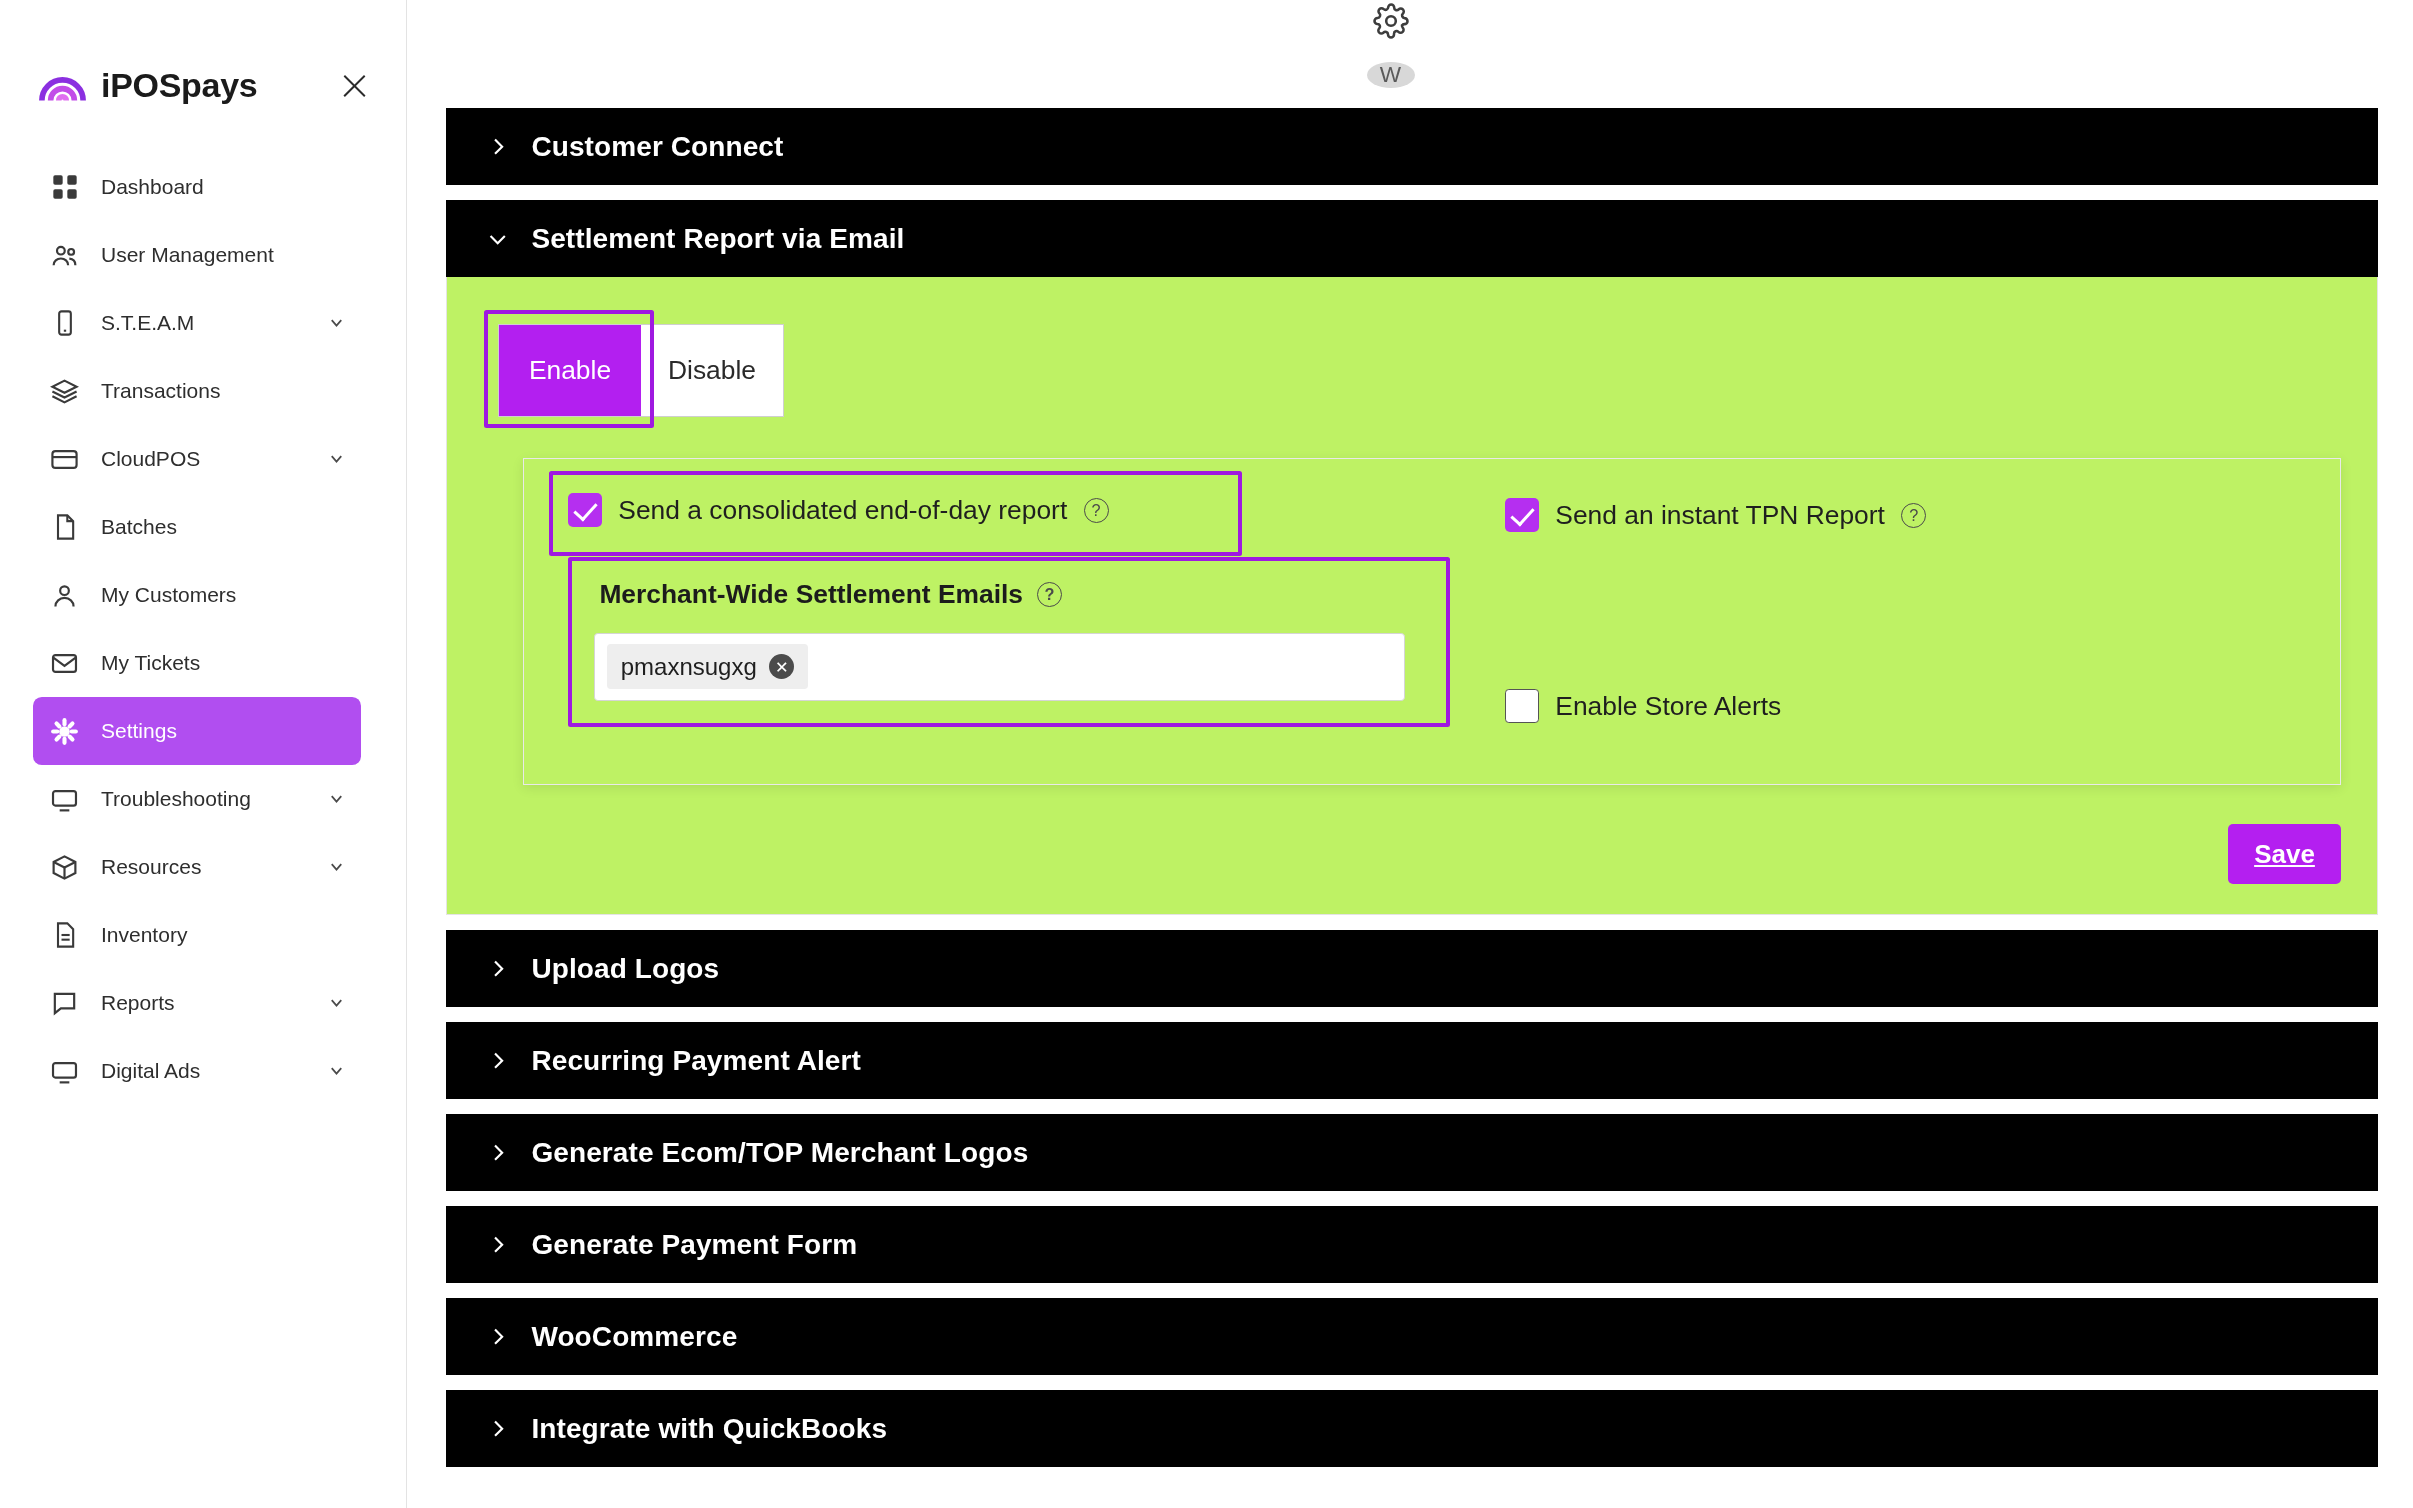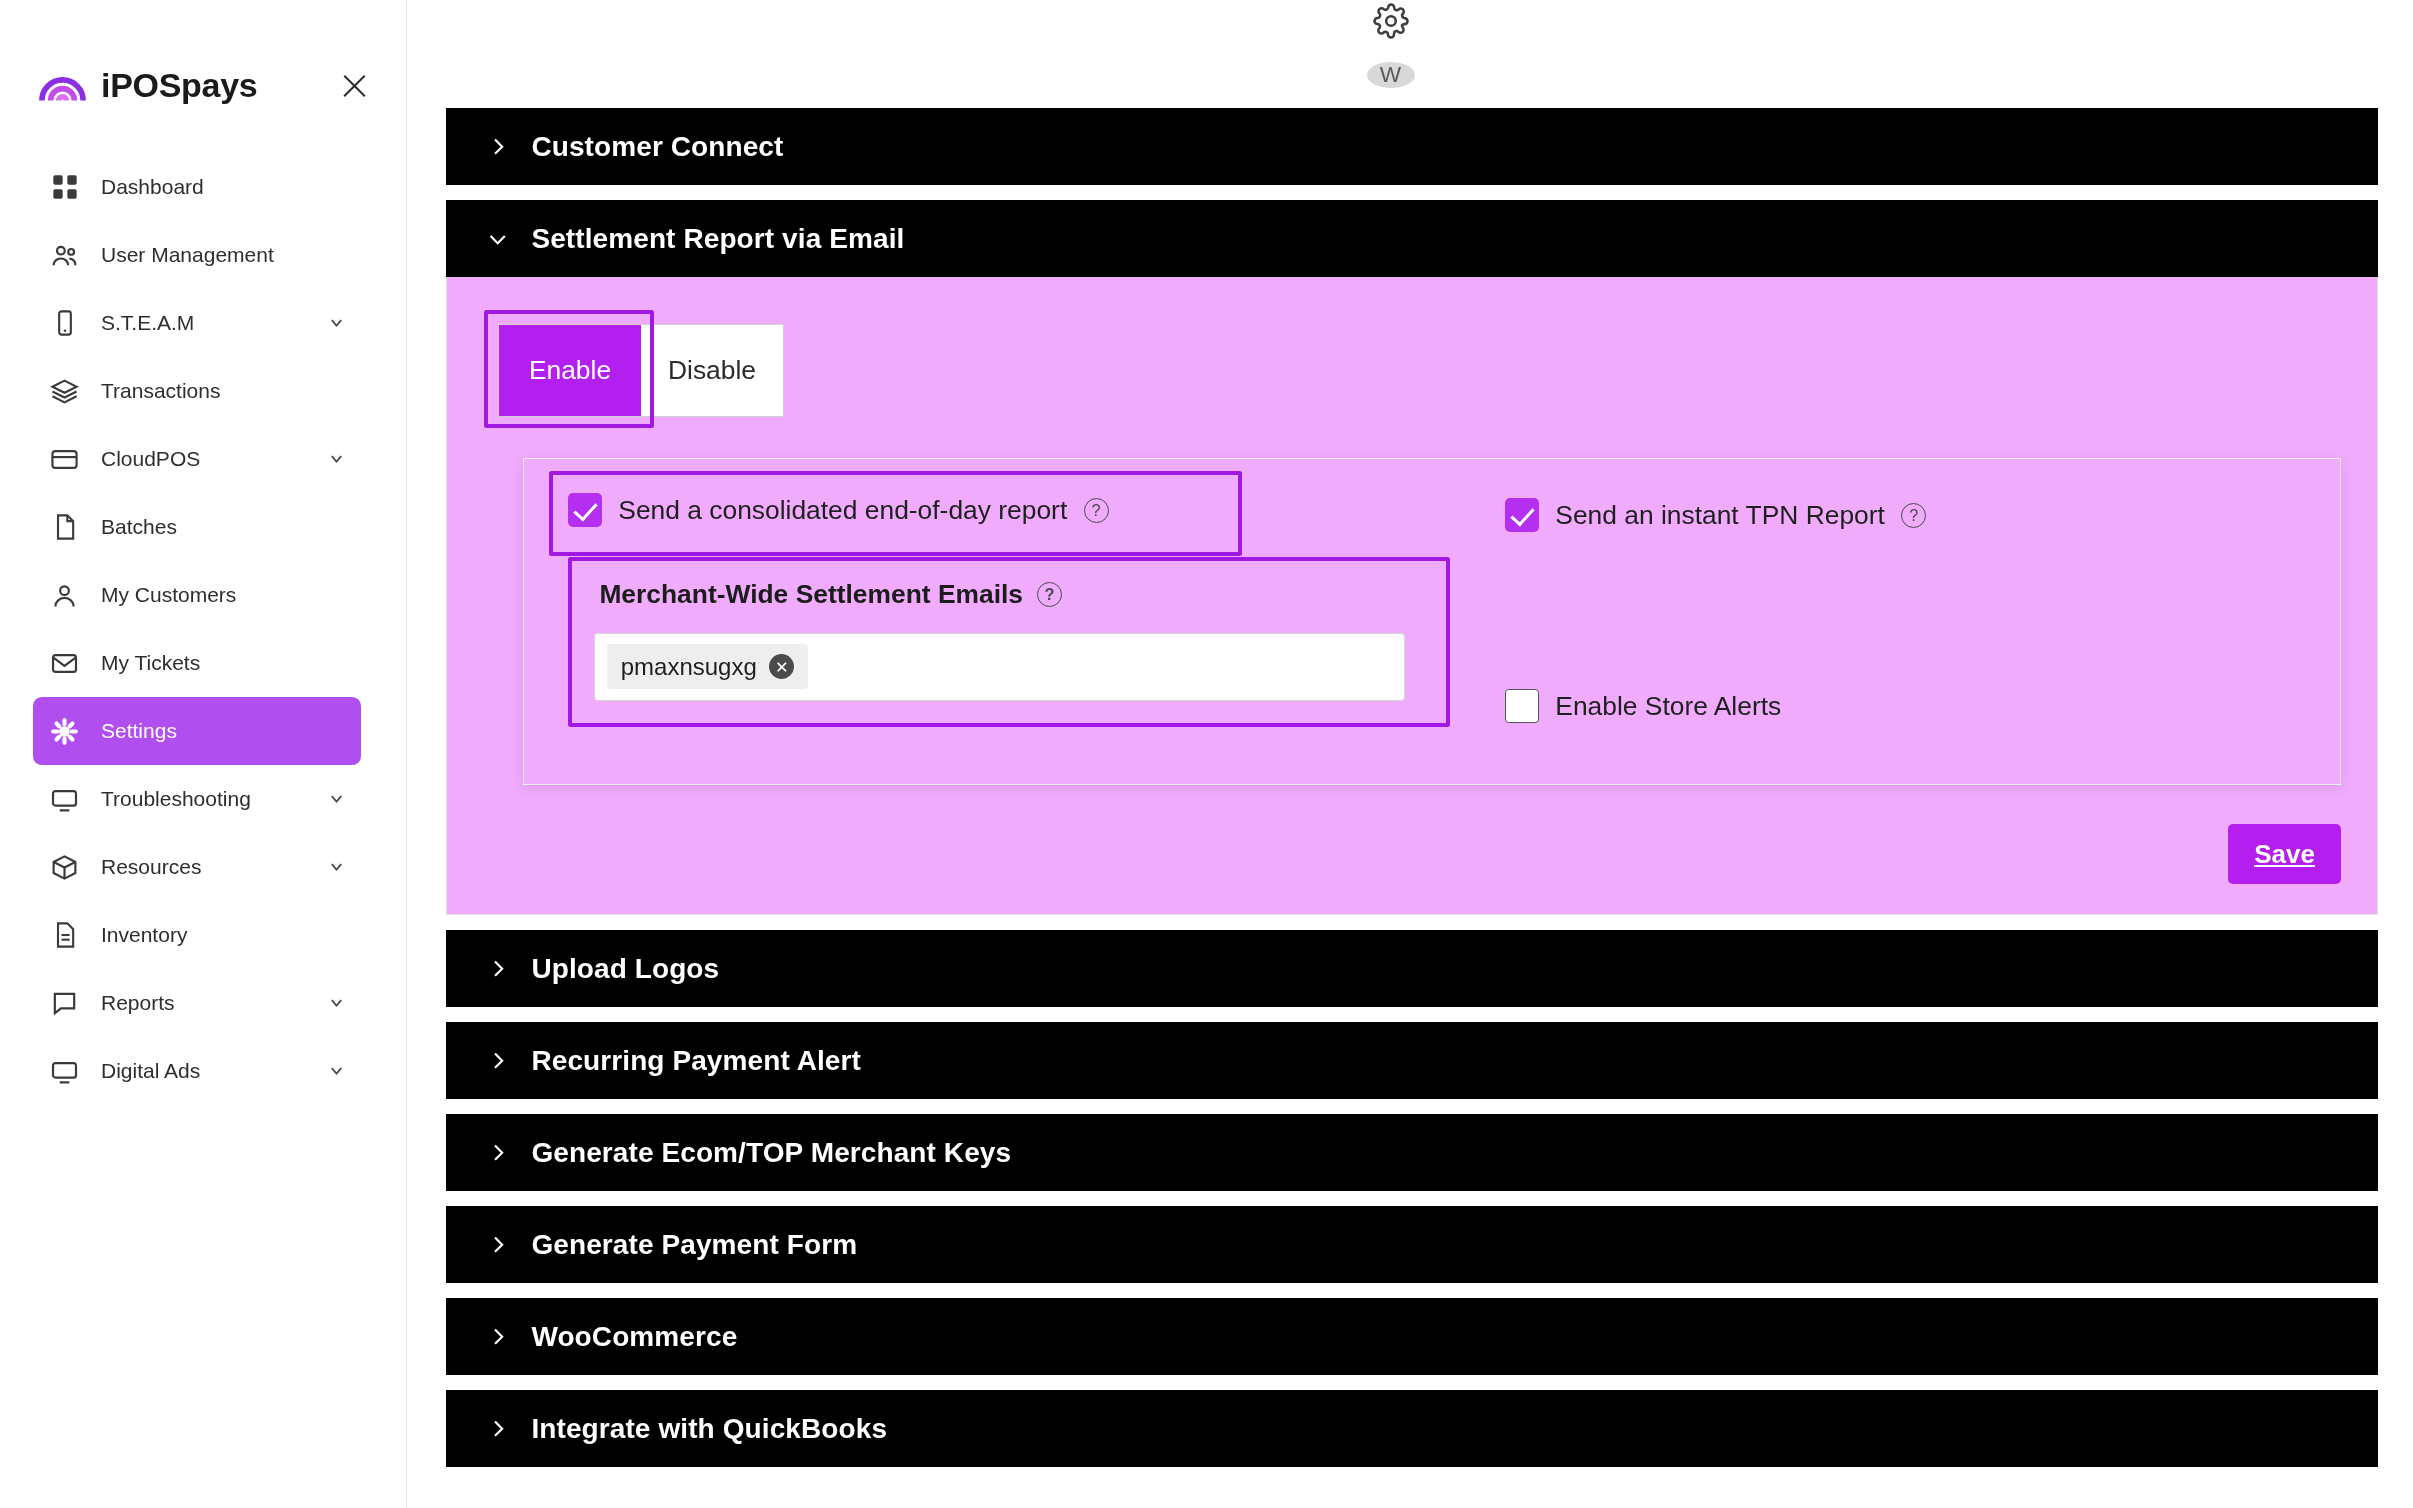--- a/index.html
+++ b/index.html
@@ -179,21 +179,21 @@
     font-weight: bold;
     letter-spacing: 0.1px;
   }
   .acc.open { margin-bottom: 0; }
 
   .panel {
     border: 0.6px solid #e4e4e4;
     border-top: none;
     padding: 36px 36px 30px 36px;
     margin-bottom: 15px;
-    background: #f0abfc;
+    background: #bef264;
   }
 
   
   .toggle-wrap {
     position: relative;
     display: inline-flex;
     margin: 11.3px 0 0 15px;
   }
   .toggle-outline {
     position: absolute;
@@ -695,21 +695,21 @@
             </svg>
         </span>
         <span class="acc-title">Recurring Payment Alert</span>
       </div>
       <div class="acc">
         <span class="acc-arrow">
           <svg class="svg-ico" width="21.4" height="21.4" viewBox="0 0 24 24" fill="none" stroke="#ffffff" stroke-width="2.4">
               <polyline points="9,4 17,12 9,20"></polyline>
             </svg>
         </span>
-        <span class="acc-title">Generate Ecom/TOP Merchant Keys</span>
+        <span class="acc-title">Generate Ecom/TOP Merchant Logos</span>
       </div>
       <div class="acc">
         <span class="acc-arrow">
           <svg class="svg-ico" width="21.4" height="21.4" viewBox="0 0 24 24" fill="none" stroke="#ffffff" stroke-width="2.4">
               <polyline points="9,4 17,12 9,20"></polyline>
             </svg>
         </span>
         <span class="acc-title">Generate Payment Form</span>
       </div>
       <div class="acc">

